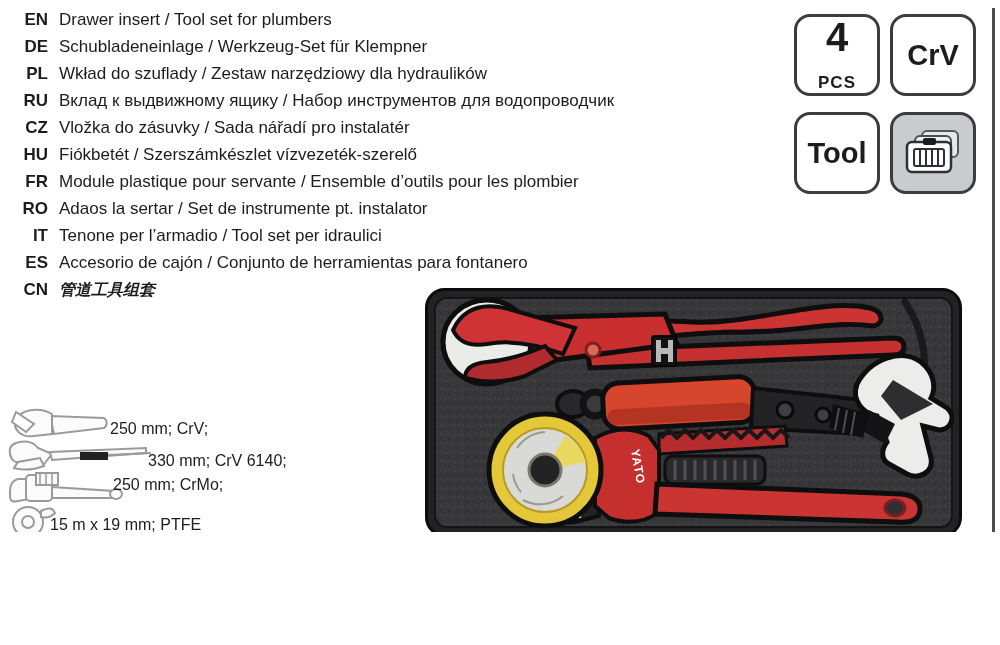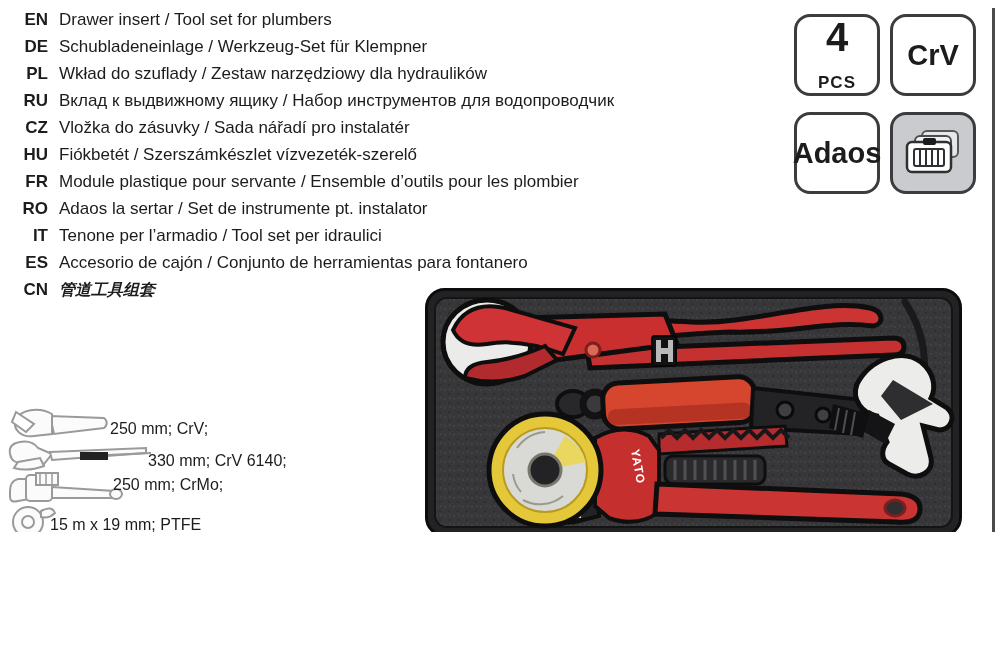--- a/index.html
+++ b/index.html
@@ -116,21 +116,21 @@
     </div>
 
   <div class="badge badge-pcs">
     <span class="pcs-num">4</span>
     <span class="pcs-unit">PCS</span>
   </div>
   <div class="badge badge-crv">
     <span class="badge-mat">CrV</span>
   </div>
   <div class="badge badge-crmo">
-    <span class="badge-mat">Adaos</span>
+    <span class="badge-mat">Tool</span>
   </div>
   <div class="badge badge-drawer">
     <svg width="58" height="48" viewBox="0 0 58 48">
       <rect x="18" y="2" width="36" height="26" rx="5" fill="#e6e7e9" stroke="#56585a" stroke-width="2"></rect>
       <rect x="11" y="7" width="36" height="26" rx="5" fill="#f1f2f3" stroke="#4a4c4e" stroke-width="2"></rect>
       <rect x="3" y="13" width="44" height="30" rx="5" fill="#ffffff" stroke="#2e3032" stroke-width="2.5"></rect>
       <rect x="19" y="9" width="13" height="7" rx="2" fill="#1c1c1c"></rect>
       <rect x="10" y="20" width="30" height="17" rx="2" fill="none" stroke="#2e3032" stroke-width="2"></rect>
       <line x1="16" y1="21" x2="16" y2="36" stroke="#2e3032" stroke-width="2"></line>
       <line x1="22" y1="21" x2="22" y2="36" stroke="#2e3032" stroke-width="2"></line>

